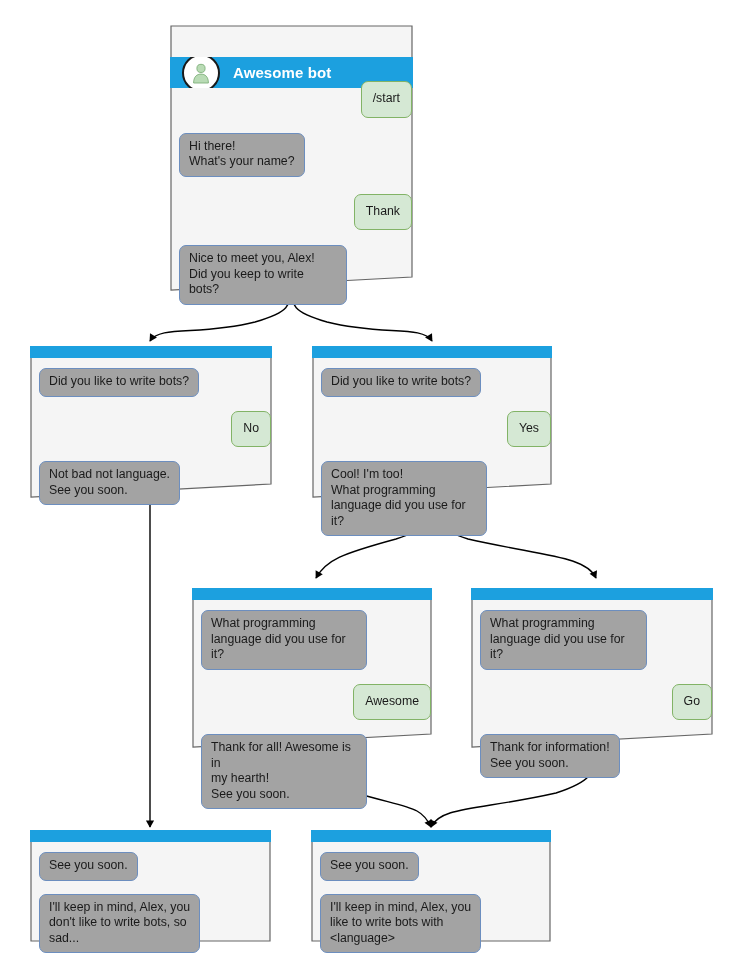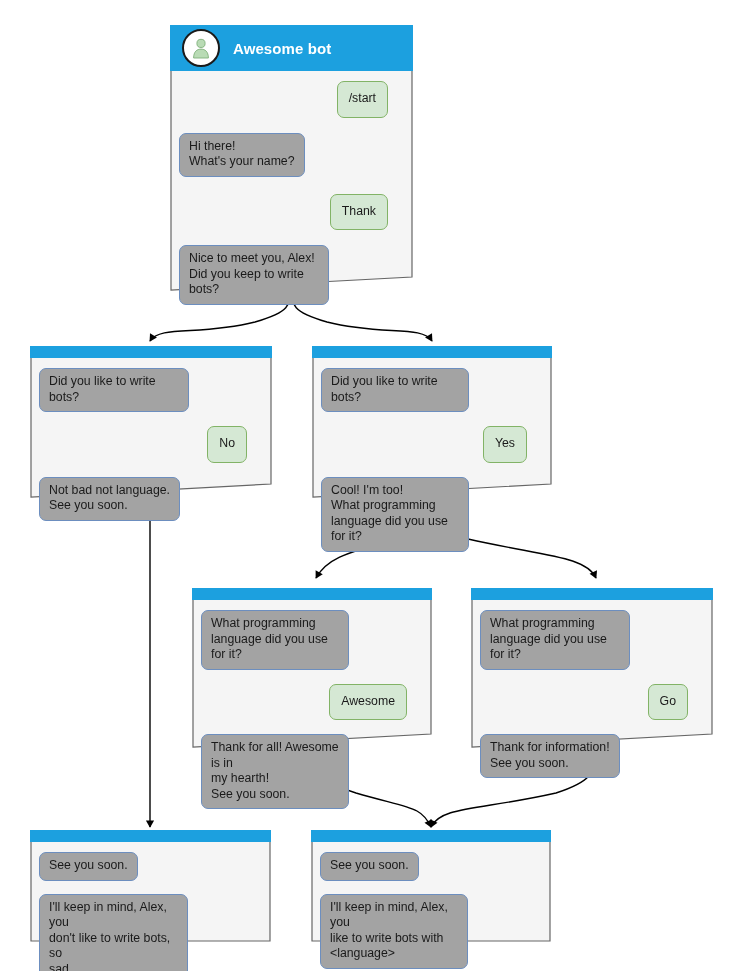--- a/index.html
+++ b/index.html
@@ -31,21 +31,21 @@
   .panel-header{
     position:absolute;
     left:0;top:0;
     width:100%;
     background:#1CA0DF;
     box-sizing:border-box;
     display:flex;
     align-items:center;
     overflow:hidden;
   }
-  .panel-header.tall{height:46px;padding:0 0 0 12px;}
+  .panel-header.tall{height:31px;padding:0 0 0 12px;margin-top:32px;}
   .panel-header.thin{height:12px;}
 
   .avatar{
     width:38px;height:38px;
     border-radius:50%;
     background:#ffffff;
     border:2px solid #1a1a1a;
     box-sizing:border-box;
     display:flex;align-items:center;justify-content:center;
     flex:0 0 auto;
@@ -59,21 +59,21 @@
     margin-left:13px;
     letter-spacing:.1px;
     white-space:nowrap;
   }
 
   .chat{
     position:absolute;
     left:0;
     width:100%;
     box-sizing:border-box;
-    padding:10px 25px 0 9px;
+    padding:10px 1px 0 9px;
     display:flex;
     flex-direction:column;
   }
 
   .bubble{
     font-size:12.3px;
     line-height:15.5px;
     color:#1a1a1a;
     border-radius:7px;
     box-sizing:border-box;

